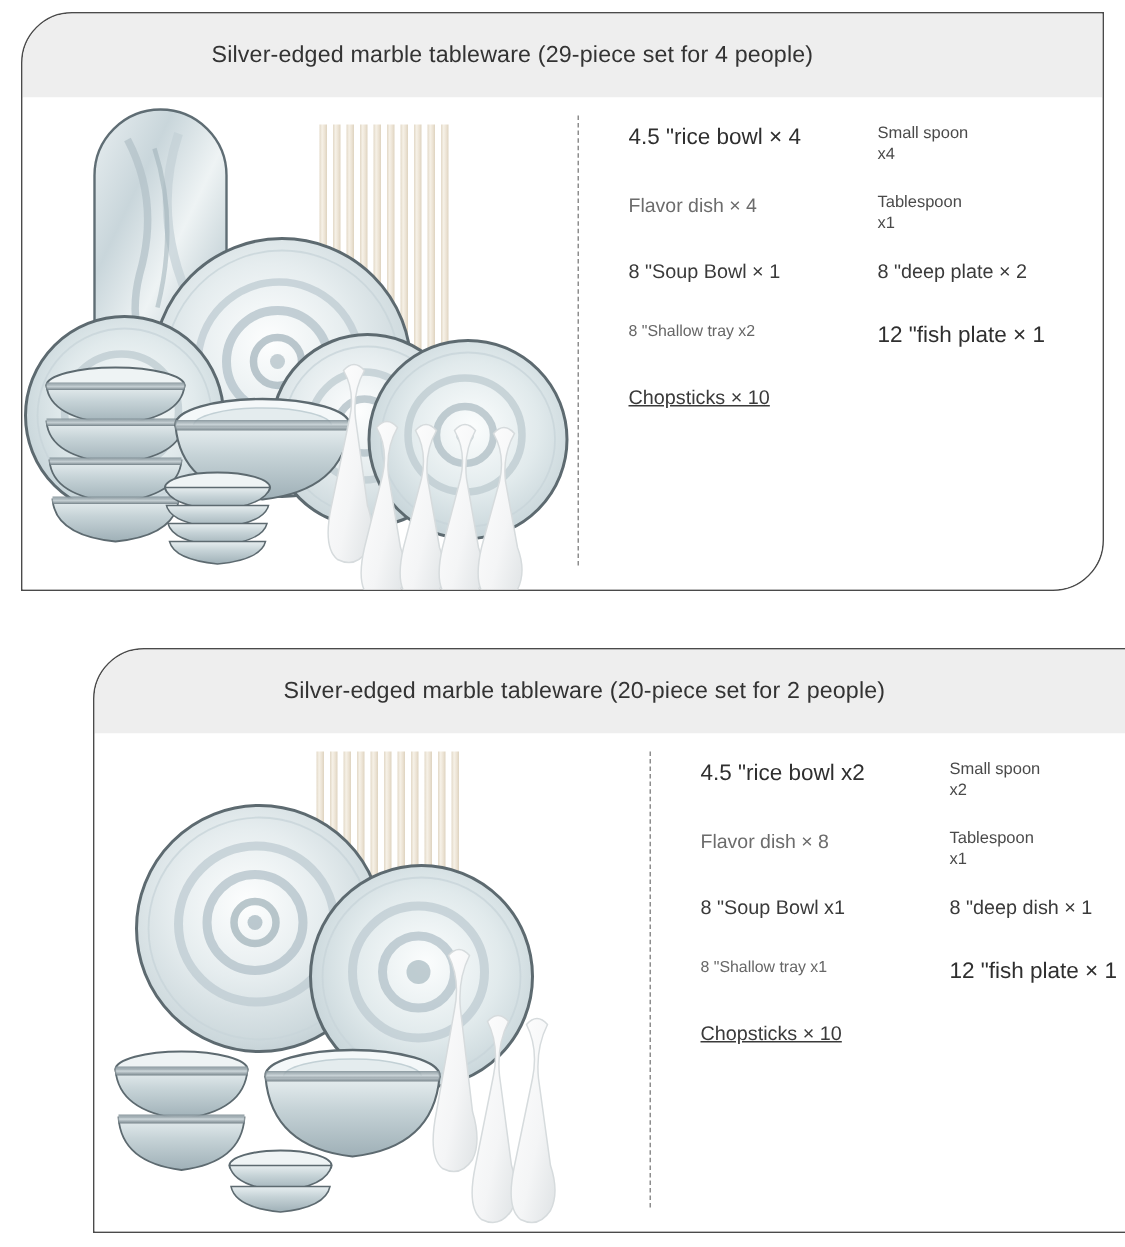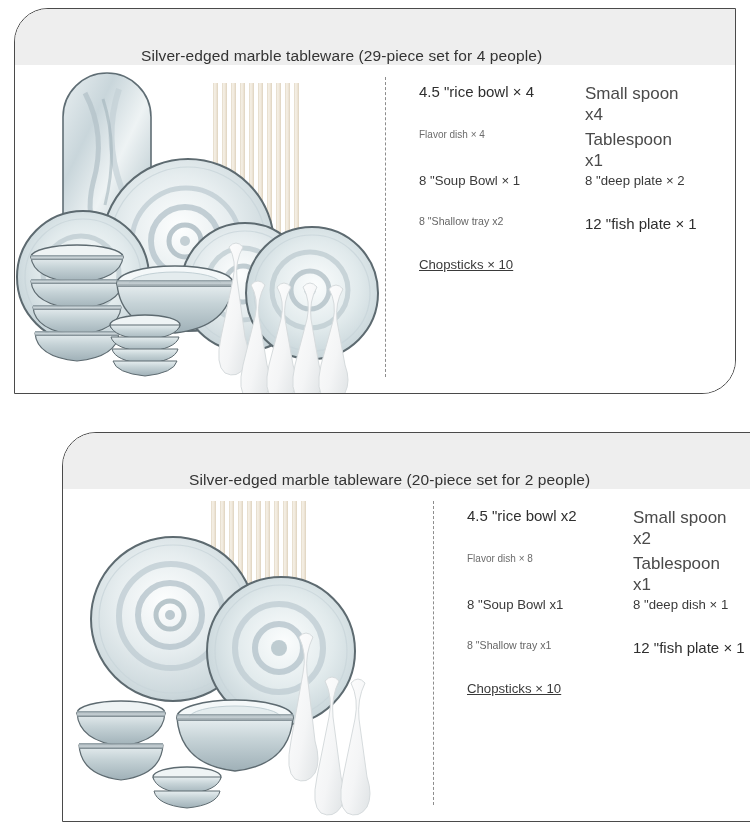--- a/index.html
+++ b/index.html
@@ -26,21 +26,21 @@
     box-sizing: border-box;
     overflow: hidden;
   }
   #card-1 { top: 8px;  height: 386px; }
   #card-2 { top: 432px; height: 390px; margin-left: 48px; }
 
   .card-header {
     height: 56px;
     background: #eeeeee;
     display: flex;
-    align-items: flex-end;
+    align-items: center;
     box-sizing: border-box;
     padding-left: 126px;
   }
   .card-title {
     font-size: 15.5px;
     color: #333333;
     letter-spacing: 0.1px;
     white-space: nowrap;
   }
 
@@ -82,22 +82,22 @@
   .spec-cell {
     display: flex;
     align-items: flex-start;
     color: #3a3a3a;
     white-space: pre-line;
   }
   
   .sz-lg   { font-size: 15px;   color: #2f2f2f; }
   .sz-md   { font-size: 13.2px; color: #3a3a3a; }
   .sz-sm   { font-size: 10.6px; color: #666666; }
-  .sz-xs   { font-size: 10px;   color: #6c6c6c; }
-  .sz-stk  { font-size: 17px; color: #4a4a4a; line-height: 1.25; }
+  .sz-xs   { font-size: 13px;   color: #6c6c6c; }
+  .sz-stk  { font-size: 11px; color: #4a4a4a; line-height: 1.25; }
 
   .row-h-a { height: 46px; }
   .row-h-b { height: 44px; }
   .row-h-c { height: 42px; }
   .row-h-d { height: 40px; text-decoration: underline; }
 </style>
 </head>
 <body>
 
 <div class="card" id="card-1">

